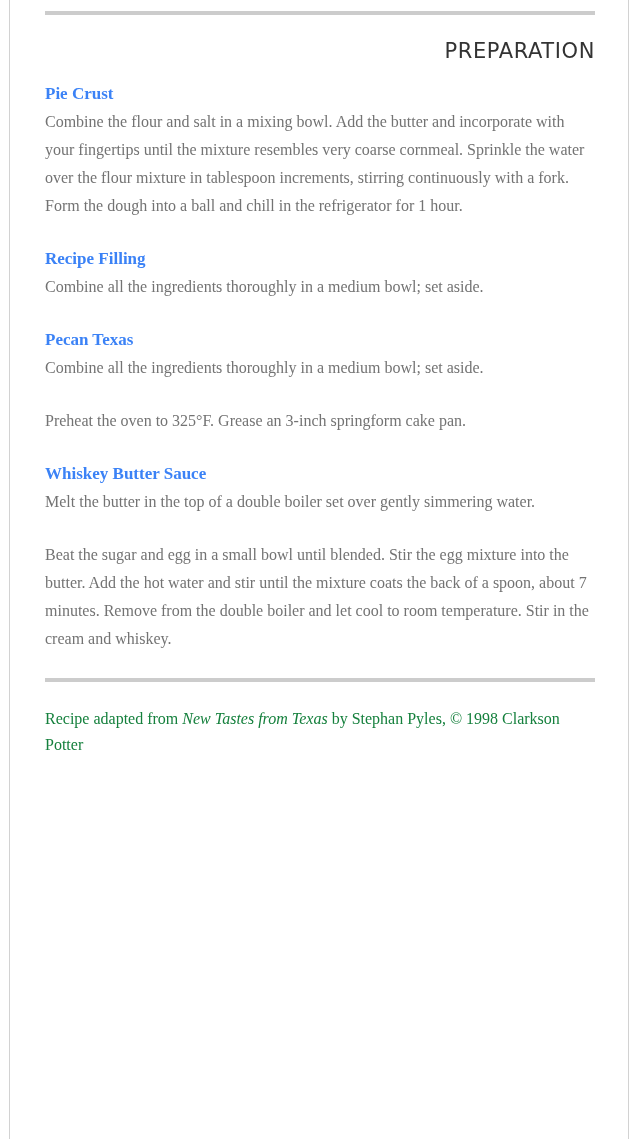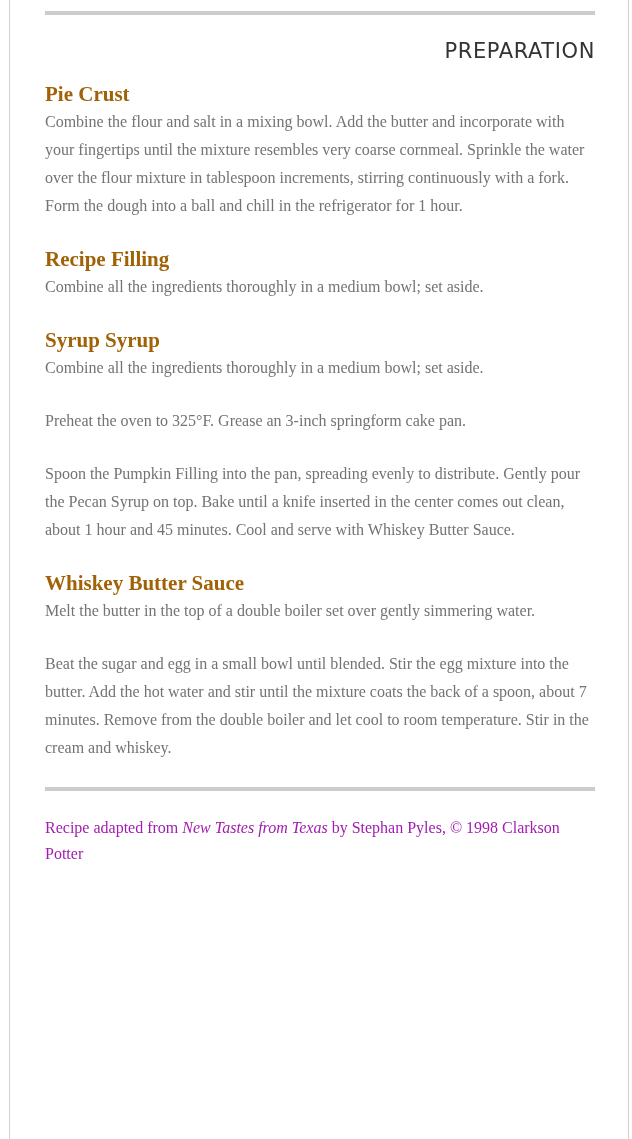--- a/index.html
+++ b/index.html
@@ -51,39 +51,39 @@
     text-align: right;
   }
   .steps {
     margin-top: 15px;
   }
   .step-group {
     margin: 0;
   }
   .step-title {
     font-weight: bold;
-    font-size: 21px;
+    font-size: 17px;
     line-height: 28px;
     margin: 0;
-    color: #a16207;
+    color: #3b82f6;
   }
   .step-para {
     font-size: 16px;
     line-height: 28px;
     margin: 0 0 25px 0;
     color: #737373;
   }
   .rule.bottom {
     margin-top: 25px;
   }
   .credit {
     margin-top: 24px;
     font-size: 16px;
     line-height: 26px;
-    color: #a21caf;
+    color: #15803d;
   }
   .credit em {
     font-style: italic;
   }
 </style>
 </head>
 <body>
 
 <div class="frame"></div>
 
@@ -98,27 +98,26 @@
       <div class="step-title">Pie Crust</div>
       <p class="step-para">Combine the flour and salt in a mixing bowl. Add the butter and incorporate with your fingertips until the mixture resembles very coarse cornmeal. Sprinkle the water over the flour mixture in tablespoon increments, stirring continuously with a fork. Form the dough into a ball and chill in the refrigerator for 1 hour.</p>
     </div>
 
     <div class="step-group">
       <div class="step-title">Recipe Filling</div>
       <p class="step-para">Combine all the ingredients thoroughly in a medium bowl; set aside.</p>
     </div>
 
     <div class="step-group">
-      <div class="step-title">Syrup Syrup</div>
+      <div class="step-title">Pecan Texas</div>
       <p class="step-para">Combine all the ingredients thoroughly in a medium bowl; set aside.</p>
     </div>
 
     <div class="step-group">
       <p class="step-para">Preheat the oven to 325°F. Grease an 3-inch springform cake pan.</p>
-      <p class="step-para">Spoon the Pumpkin Filling into the pan, spreading evenly to distribute. Gently pour the Pecan Syrup on top. Bake until a knife inserted in the center comes out clean, about 1 hour and 45 minutes. Cool and serve with Whiskey Butter Sauce.</p>
     </div>
 
     <div class="step-group">
       <div class="step-title">Whiskey Butter Sauce</div>
       <p class="step-para">Melt the butter in the top of a double boiler set over gently simmering water.</p>
       <p class="step-para" style="margin-bottom:13px">Beat the sugar and egg in a small bowl until blended. Stir the egg mixture into the butter. Add the hot water and stir until the mixture coats the back of a spoon, about 7 minutes. Remove from the double boiler and let cool to room temperature. Stir in the cream and whiskey.</p>
     </div>
   </div>
 
   <div class="rule bottom"></div>

